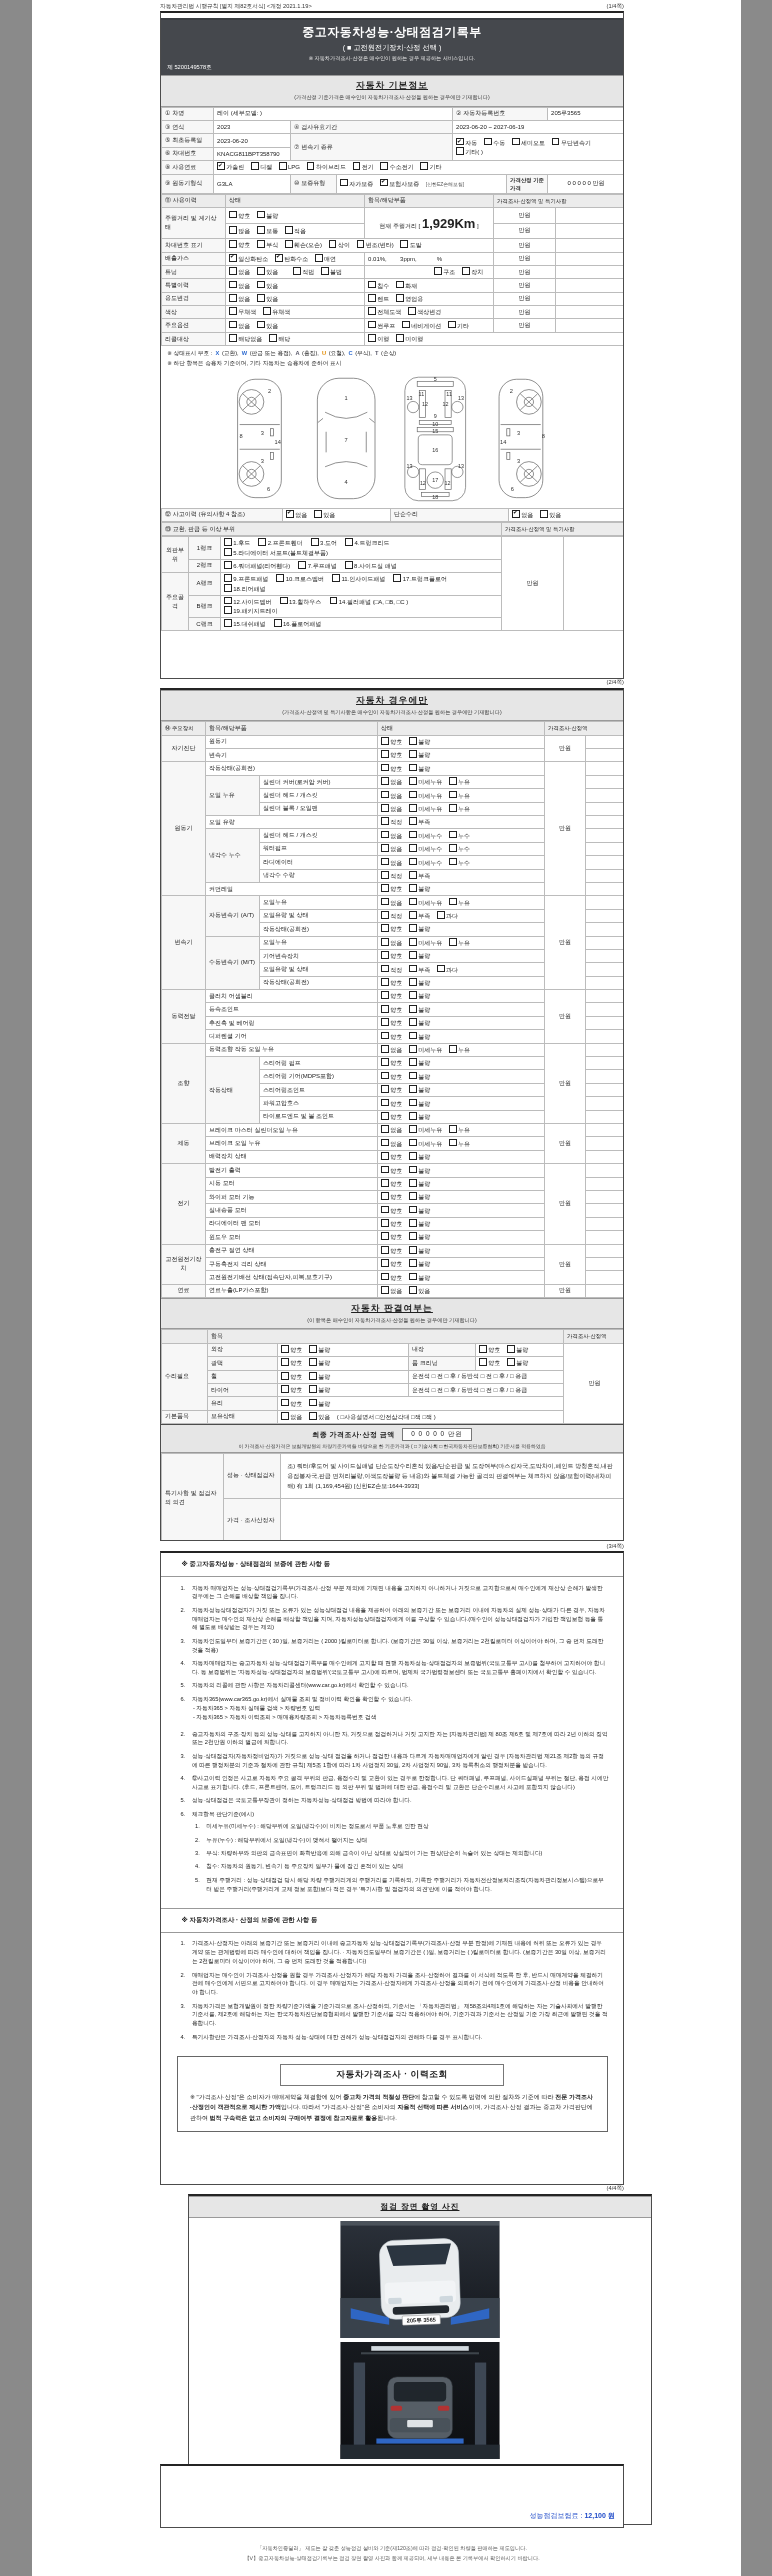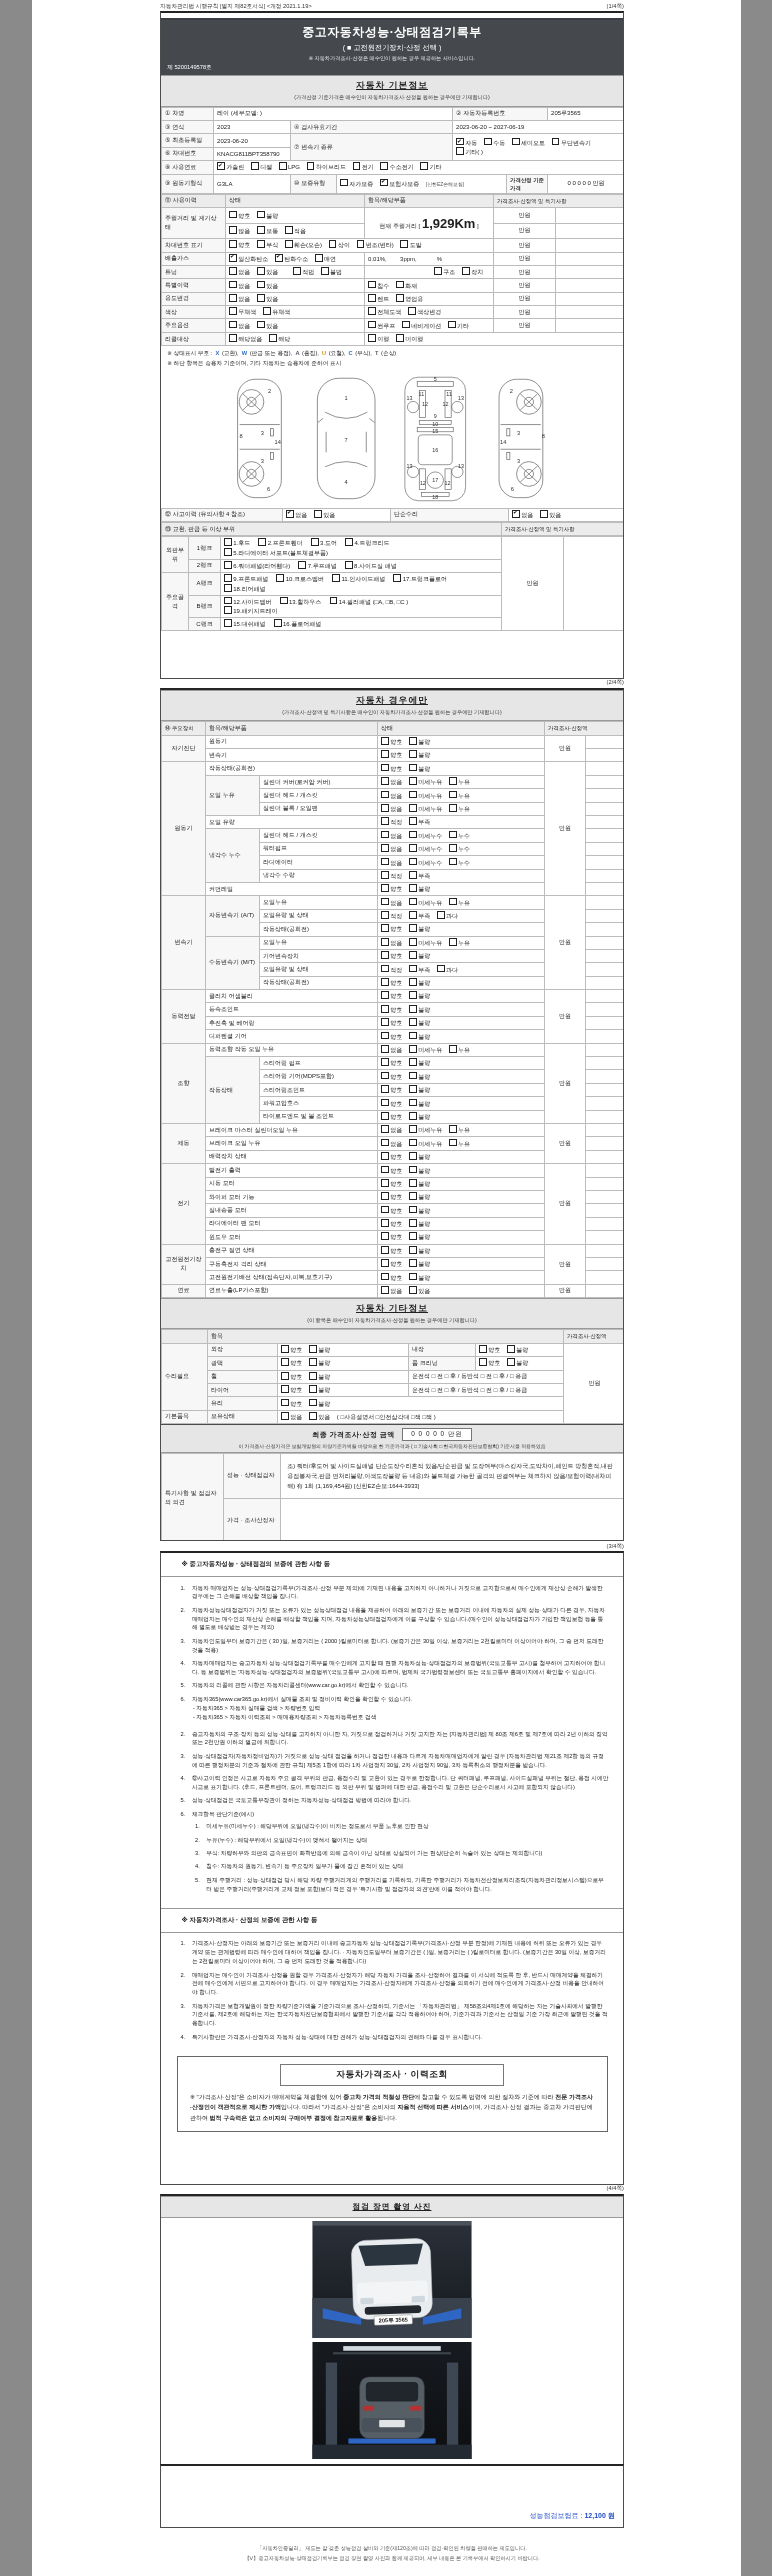--- a/index.html
+++ b/index.html
@@ -3,21 +3,21 @@
 <meta charset="utf-8">
 <style>
   html,body{margin:0;padding:0;}
   body{width:773px;height:2576px;position:relative;background:#8a8a8a;
        font-family:"Liberation Sans","DejaVu Sans",sans-serif;color:#222;}
   .page{position:absolute;left:32px;right:32px;top:0;height:2576px;background:#ffffff;}
   .topbar{position:absolute;top:2.6px;left:128px;width:464px;font-size:5.7px;color:#333;display:flex;justify-content:space-between;}
   .pglabel{position:absolute;width:464px;left:128px;text-align:right;font-size:5.7px;color:#333;}
   .block{position:absolute;left:128px;width:464px;background:#fff;border:1px solid #4c4c4c;border-top:2.6px solid #242424;box-sizing:border-box;overflow:hidden;}
   #b1{top:11.3px;height:668px;} #b2{top:688px;height:853px;} #b3{top:1551px;height:634px;}
-  #b4{top:2194px;height:331px;} #b5{top:2464px;height:64px;}
+  #b4{top:2194px;height:331px;margin-left:28px;} #b5{top:2464px;height:64px;}
   
   .dk-stripe{height:4.6px;background:#fff;border-bottom:2.1px solid #3a3d42;}
   .dk-body{background:#45484d;color:#fff;padding:4.1px 0 3.1px;}
   .dk-title{text-align:center;font-size:12px;font-weight:bold;letter-spacing:0.5px;}
   .dk-sub{text-align:center;font-size:7.2px;margin-top:2.1px;}
   .dk-note{text-align:center;font-size:5.2px;margin-top:1.5px;color:#e8e8e8;}
   .dk-doc{font-size:5.7px;padding:2.6px 0 0 6.2px;}
   
   .band{background:#e6e6e6;border-top:0.5px solid #9a9a9a;border-bottom:0.5px solid #9a9a9a;padding:4.1px 2.1px;}
   .band-title{text-align:center;font-size:8.8px;font-weight:bold;letter-spacing:1px;text-decoration:underline;}
@@ -657,21 +657,21 @@
             <td class="lb wrap ct" rowspan="1">연료</td>
             <td colspan="2">연료누출(LP가스포함)</td>
             <td><span class="opt"><span class="cb"></span><span class="olb">없음</span></span><span class="opt"><span class="cb"></span><span class="olb">있음</span></span></td>
             <td class="ct" rowspan="1">만원</td>
             <td></td>
           </tr>
         </tbody>
     </table>
 
     <div class="band">
-      <div class="band-title">자동차 기타정보</div>
+      <div class="band-title">자동차 판결여부는</div>
       <div class="band-sub">(이 항목은 매수인이 자동차가격조사·산정을 원하는 경우에만 기재합니다)</div>
     </div>
     <table>
       <colgroup>
           <col style="width:46px">
           <col style="width:70px">
           <col style="width:131px">
           <col style="width:67px">
           <col style="width:88px">
           <col style="width:62px">

